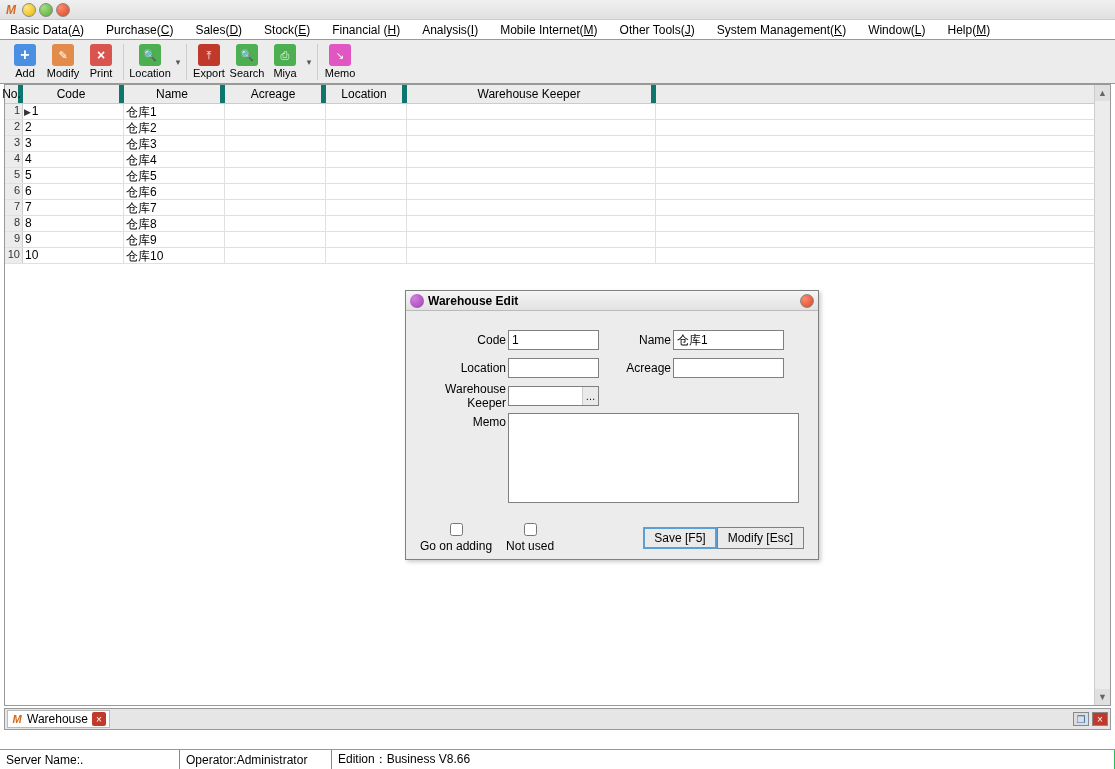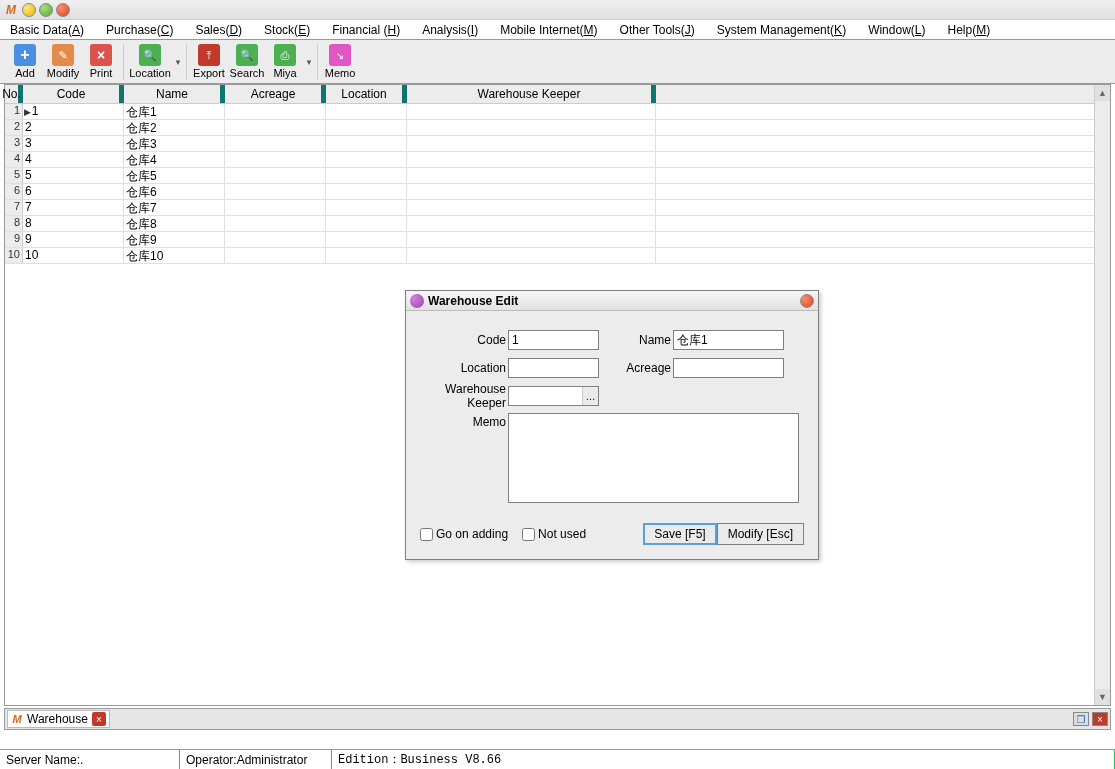--- a/index.html
+++ b/index.html
@@ -74,21 +74,21 @@
 .fi-loc { width: 91px; }
 .fi-acr { width: 111px; }
 .fi-keep-wrap { display: flex; border: 1px solid #808080; height: 20px; background: #fff; width: 91px; }
 .fi-keep { border: none; flex: 1; width: 73px; padding: 0 3px; font-size: 12px; }
 .fi-keep-btn { width: 16px; border-left: 1px solid #ccc; background: #eaeaea; display: flex; align-items: center; justify-content: center; font-size: 10px; cursor: default; }
 .form-gap { width: 16px; }
 .memo-row { display: flex; margin-bottom: 6px; }
 .memo-label { width: 86px; text-align: right; margin-right: 2px; font-size: 12px; padding-top: 2px; }
 .memo-ta { border: 1px solid #808080; background: #fff; width: 291px; height: 90px; font-size: 12px; padding: 2px; resize: none; font-family: inherit; }
 .dialog-footer { display: flex; align-items: center; padding: 4px 14px 0 14px; gap: 14px; }
-.chk { display: flex; align-items: center; gap: 3px; font-size: 12px; }
+.chk { display: flex; align-items: center; gap: 3px; font-size: 12px; flex-direction: column; }
 .chk input { width: 13px; height: 13px; }
 .dlg-btns { margin-left: auto; display: flex; }
 .dlg-btn { border: 1px solid #808080; background: #eaeaea; padding: 3px 10px; font-size: 12px; cursor: default; min-width: 68px; text-align: center; }
 .dlg-btn.primary { border: 2px solid #5aa0d8; padding: 2px 9px; }
 
 
 .tab-bar { position: absolute; bottom: 39px; left: 4px; right: 4px; height: 22px; border: 1px solid #999; background: #e6e6e6; display: flex; align-items: center; padding: 0 2px; }
 .doc-tab { display: flex; align-items: center; background: #fff; border: 1px solid #bbb; height: 18px; padding: 0 3px; gap: 4px; }
 .doc-ic { width: 12px; height: 12px; display:flex; align-items:center; justify-content:center; color:#d2691e; font-weight:bold; font-style:italic; font-size:11px; }
 .tab-close { width: 14px; height: 14px; background: #c0392b; color: #fff; display: flex; align-items: center; justify-content: center; font-size: 10px; border-radius: 2px; }
@@ -96,21 +96,21 @@
 .tray-btn { width: 16px; height: 14px; border: 1px solid #888; background: #ddd; display: flex; align-items:center; justify-content:center; font-size:10px; }
 .tray-close { background: #c0392b; color: #fff; }
 .tray-rest { color: #2a6dbf; }
 
 
 .statusbar { position: absolute; bottom: 0; left: 0; right: 0; height: 20px; border-top: 1px solid #999; display: flex; align-items: center; font-size: 12px; }
 .status-cell { border-right: 1px solid #22c55e; padding: 0 6px; height: 100%; display: flex; align-items: center; }
 .sb1 { width: 180px; }
 .sb2 { width: 200px; }
 .sb3 { width: 152px; }
-.sb4 { flex: 1; font-family: Liberation Mono, monospace; }
+.sb4 { flex: 1; }
 </style>
 </head>
 <body>
 
 <div class="titlebar">
   <span class="titlebar-icon">M</span>
   <div class="win-btns">
     <div class="win-btn win-min"></div>
     <div class="win-btn win-max"></div>
     <div class="win-btn win-close"></div>

